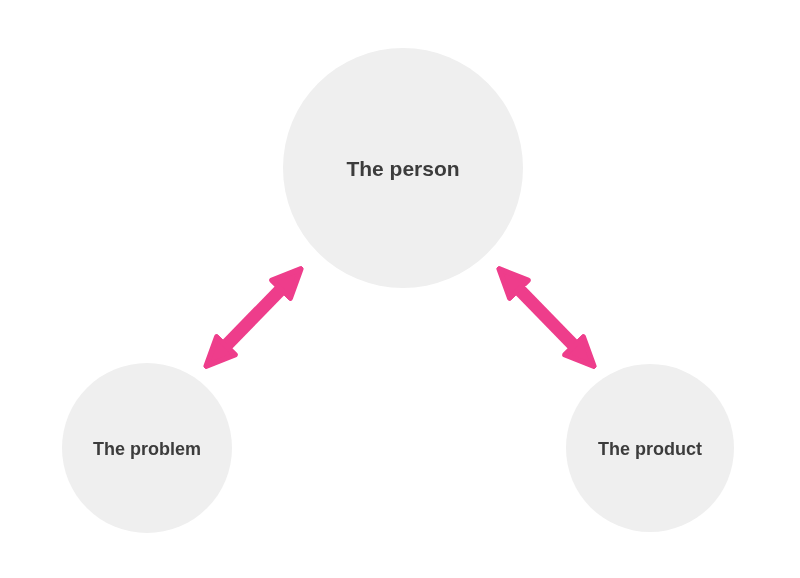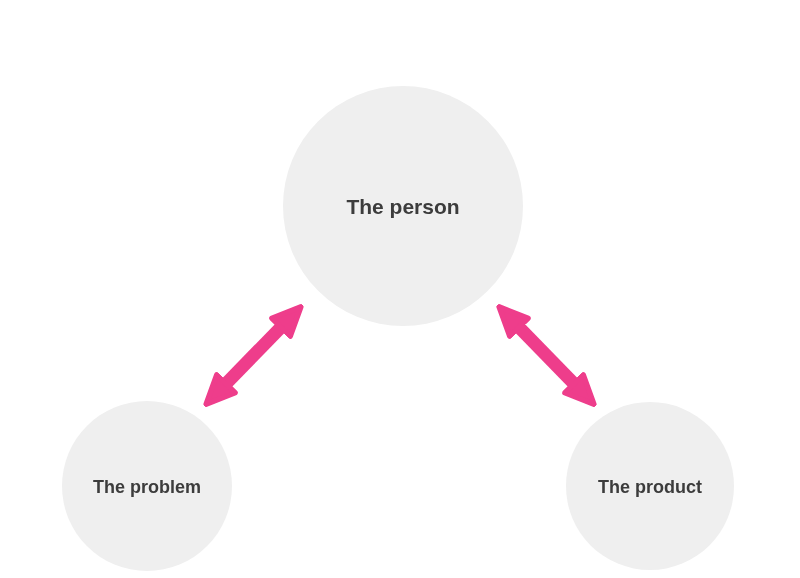--- a/index.html
+++ b/index.html
@@ -10,21 +10,20 @@
     width: 800px;
     height: 578px;
     background: #ffffff;
     overflow: hidden;
     font-family: "Liberation Sans", sans-serif;
   }
   .diagram-stage {
     position: relative;
     width: 800px;
     height: 478px;
-    margin-top: 38px;
   }
   svg {
     display: block;
   }
   .node-label {
     font-family: "Liberation Sans", "DejaVu Sans", sans-serif;
     font-weight: bold;
   }
   .node-label.large {
     font-size: 21px;

